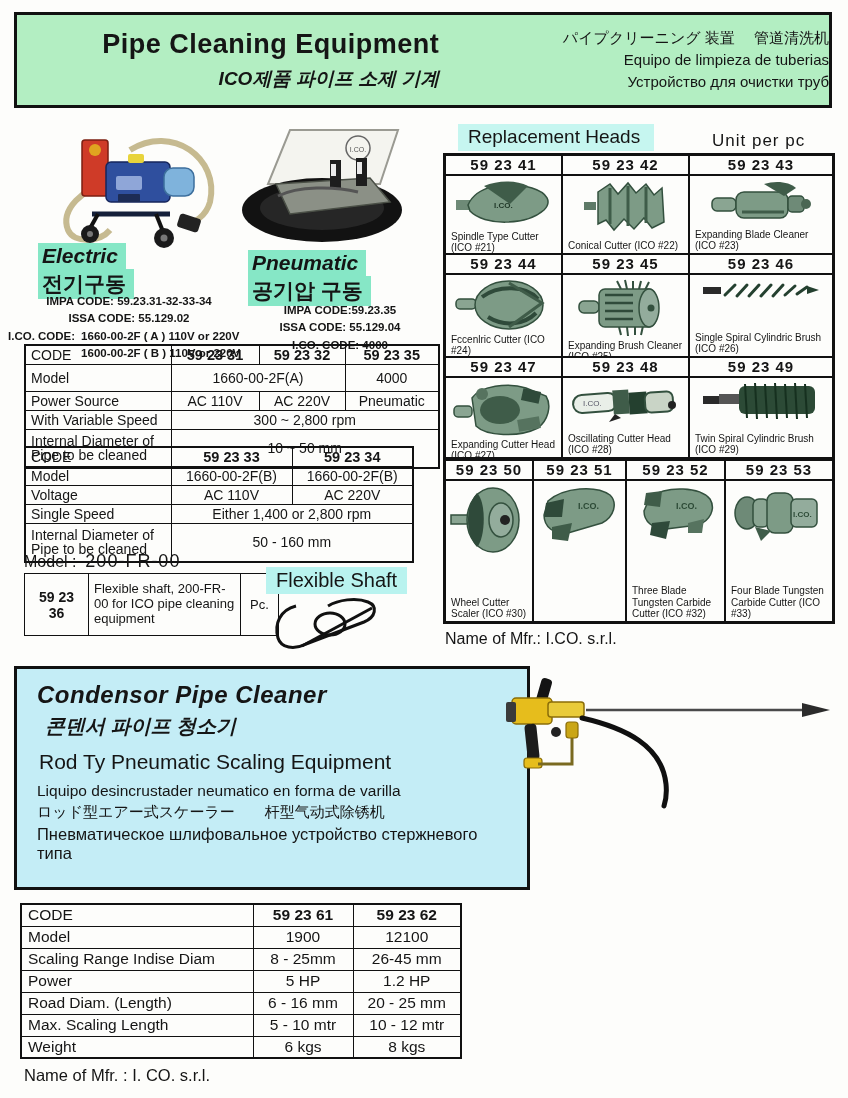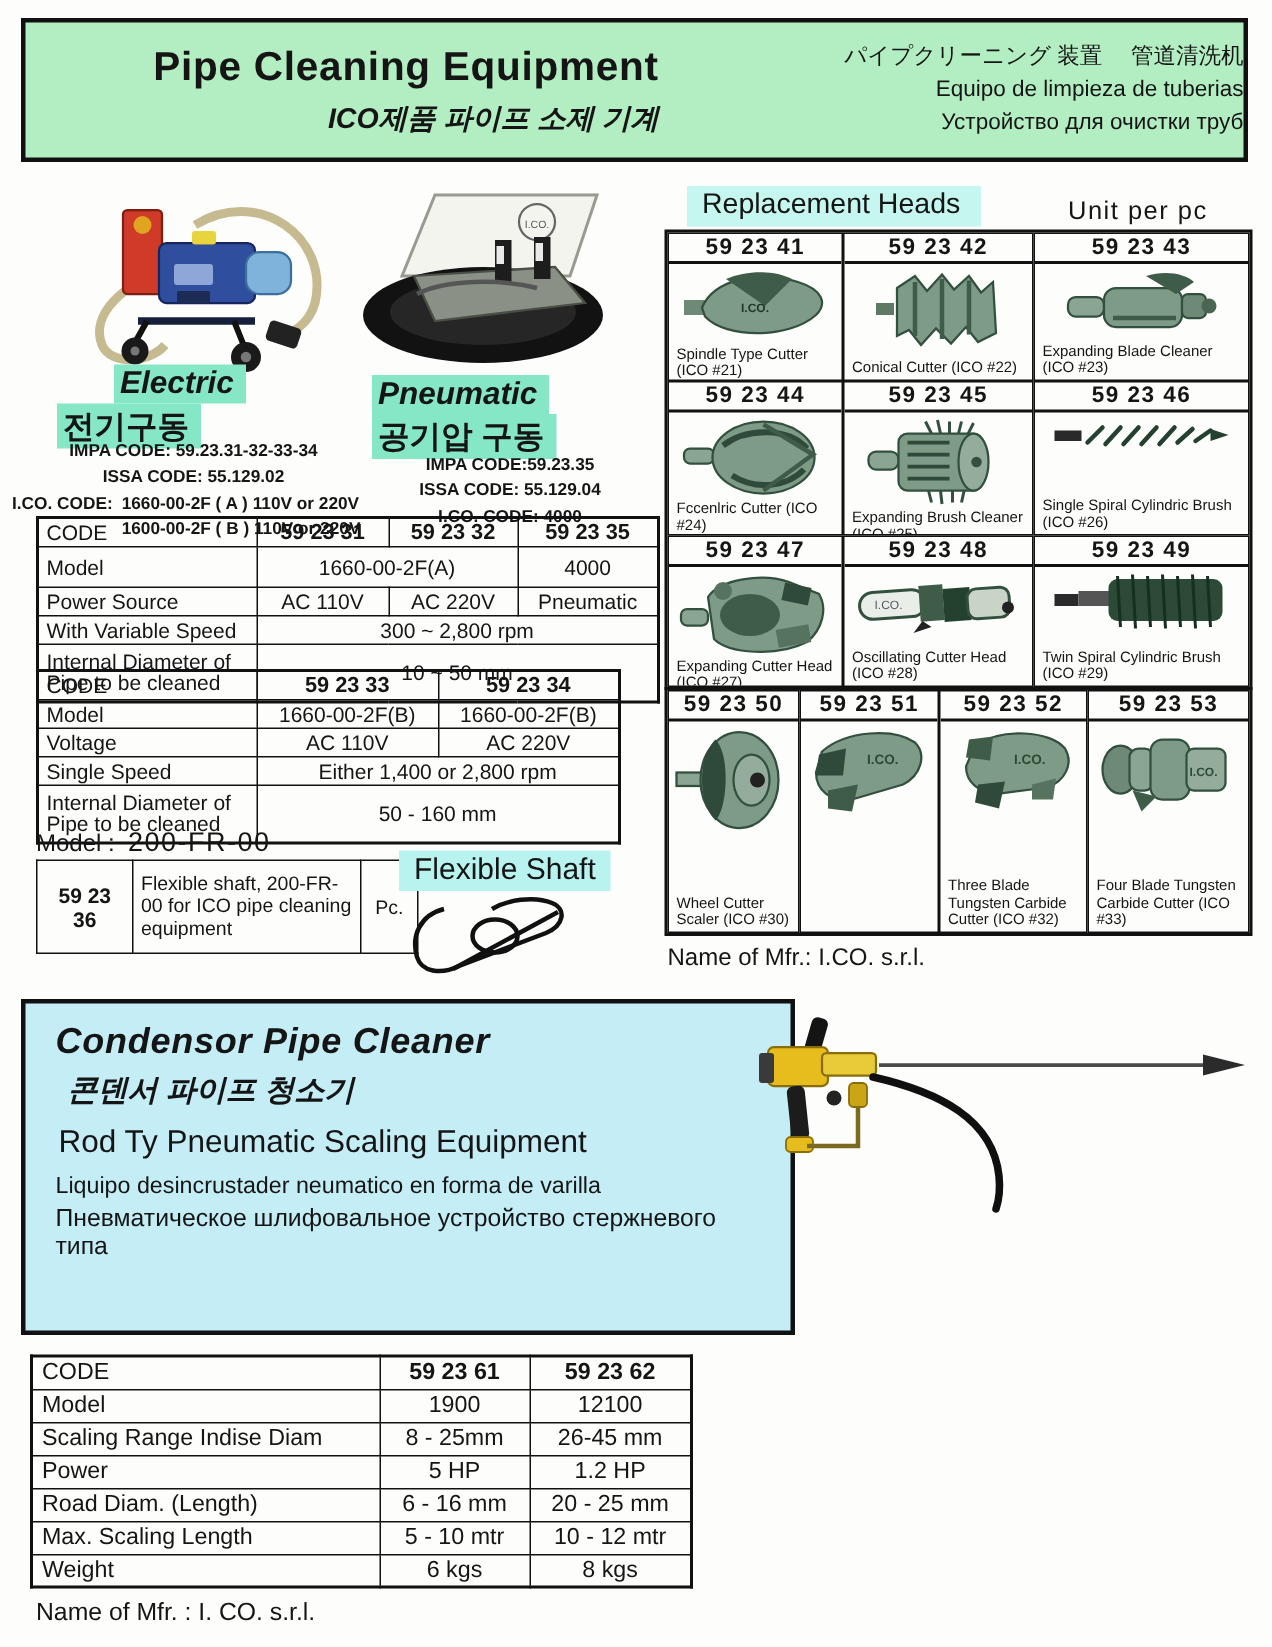--- a/index.html
+++ b/index.html
@@ -118,21 +118,21 @@
       <polygon points="38,58 132,52 152,76 52,88" fill="#8b9086" stroke="#4a4f46" stroke-width="1.5"></polygon>
       <rect x="92" y="34" width="11" height="28" fill="#1d1d1d"></rect>
         <rect x="93" y="38" width="5" height="12" fill="#e9e9e9"></rect>
       <rect x="118" y="32" width="11" height="28" fill="#1d1d1d"></rect>
         <rect x="119" y="36" width="5" height="12" fill="#e9e9e9"></rect>
       <path d="M40,70 C60,60 96,60 120,66" fill="none" stroke="#555" stroke-width="3"></path>
     </svg>
   </div>
 
   <div class="abs" style="left:38px; top:243px;">
-    <span class="hl-label lbl-en" style="background:#86e7c6;margin-left:38px;">Electric</span><br>
+    <span class="hl-label lbl-en" style="background:#86e7c6;">Electric</span><br>
     <span class="hl-label lbl-ko" style="background:#86e7c6;">전기구동</span>
   </div>
   <div class="abs codes" style="left:8px; top:293px; width:242px;">
     <div class="c-center">IMPA CODE: 59.23.31-32-33-34</div>
     <div class="c-center">ISSA CODE:  55.129.02</div>
     <div class="ico-row">
       <span class="ico-lab">I.CO. CODE:</span>
       <span class="ico-vals">
         <div>1660-00-2F ( A ) 110V or 220V</div>
         <div>1600-00-2F ( B ) 110V or 220V</div>
@@ -459,20 +459,21 @@
     </div>
   </div>
 
   <div class="rh-mfr">Name of Mfr.: I.CO. s.r.l.</div>
 
   <div class="cond-box" style="background:#c4edf6;">
     <div class="cond-title">Condensor Pipe Cleaner</div>
     <div class="cond-ko">콘덴서 파이프 청소기</div>
     <div class="cond-sub">Rod Ty Pneumatic Scaling Equipment</div>
     <div class="cond-es">Liquipo desincrustader neumatico en forma de varilla</div>
+    <div class="cond-jp">ロッド型エアー式スケーラー　　杆型气动式除锈机</div>
     <div class="cond-ru">Пневматическое шлифовальное устройство стержневого типа</div>
   </div>
 
   <div class="abs" style="left:486px; top:672px;">
     <svg width="350" height="150" viewBox="0 0 350 150">
       <line x1="100" y1="38" x2="318" y2="38" stroke="#4a4a4a" stroke-width="2.5"></line>
       <polygon points="316,31 344,38 316,45" fill="#2b2b2b"></polygon>
       <rect x="52" y="6" width="11" height="30" rx="4" fill="#141414" transform="rotate(16 57 21)"></rect>
       <rect x="26" y="26" width="40" height="26" rx="4" fill="#e6bd1c" stroke="#8a6d08" stroke-width="1.5"></rect>
       <rect x="62" y="30" width="36" height="15" rx="3" fill="#e9cb3a" stroke="#8a6d08" stroke-width="1.5"></rect>

